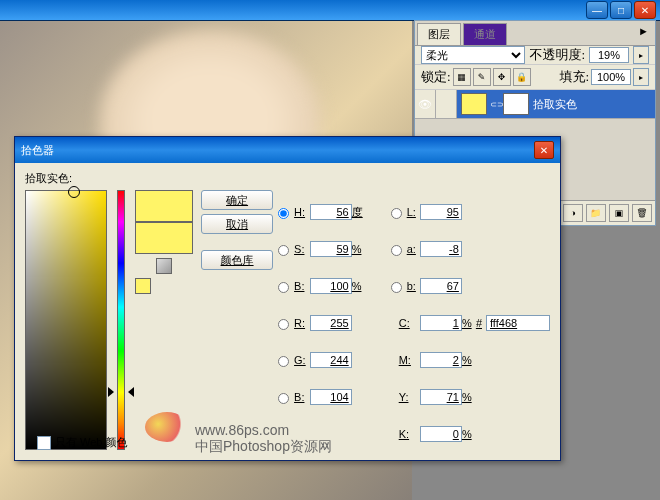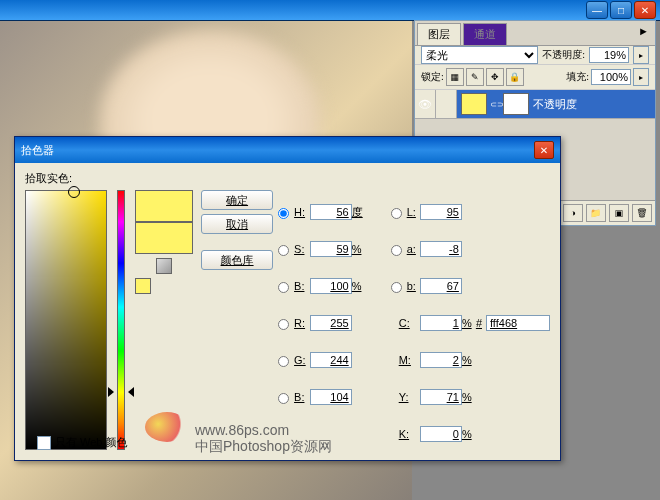--- a/index.html
+++ b/index.html
@@ -10,22 +10,22 @@
 .winbtn.close { background:linear-gradient(#f06040,#d03010); border-color:#802000; }
 
 
 .layers-panel { position:absolute; right:4px; top:20px; width:240px; background:#ece9d8; border:1px solid #7f9db9; }
 .lp-tabs { display:flex; background:#d8d4c8; border-bottom:1px solid #999; }
 .lp-tab { padding:3px 10px; background:#ece9d8; border:1px solid #999; border-bottom:none; margin-top:2px; margin-left:2px; cursor:pointer;font-family:Liberation Serif, serif; }
 .lp-tab.inactive { background:#4c1d95; color:#888; }
 .lp-menu { margin-left:auto; padding:4px 6px; cursor:pointer; }
 .lp-row { display:flex; align-items:center; padding:0 6px; gap:4px; border-bottom:1px solid #ccc; }
 .lp-select { border:1px solid #7f9db9; background:#fff; height:18px; font-size:11px; flex:1; }
-.lp-label { font-size:10px;font-family:Liberation Serif, serif; }
-.lp-input { width:34px; border:1px solid #7f9db9; text-align:right; padding:1px 2px; font-size:11px; }
+.lp-label { font-size:13px;font-family:Liberation Serif, serif; }
+.lp-input { width:34px; border:1px solid #7f9db9; text-align:center; padding:1px 2px; font-size:11px; }
 .lp-arrow { width:14px; height:16px; border:1px solid #7f9db9; background:#ece9d8; display:flex; align-items:center; justify-content:center; cursor:pointer; font-size:8px; }
 .lp-lockrow { display:flex; align-items:center; padding:3px 6px; gap:2px; border-bottom:1px solid #ccc; }
 .lock-icon { width:16px; height:16px; border:1px solid #999; background:#ece9d8; display:flex; align-items:center; justify-content:center; font-size:9px; cursor:pointer; }
 .layers-list { background:#d8d4c8; min-height:110px; }
 .layer-item { display:flex; align-items:center; height:28px; border-bottom:1px solid #aaa; }
 .layer-item.selected { background:#316ac5; color:#fff; }
 .layer-vis { width:20px; height:28px; border-right:1px solid #aaa; background:#ece9d8; display:flex; align-items:center; justify-content:center; cursor:pointer; }
 .layer-edit { width:20px; height:28px; border-right:1px solid #aaa; background:#ece9d8; }
 .layer-thumb { width:24px; height:20px; border:1px solid #666; margin:0 4px; background:#fff468; }
 .layer-mask { width:24px; height:20px; border:1px solid #666; margin-right:4px; background:#fff; position:relative; }
@@ -100,21 +100,21 @@
     <input class="lp-input" value="100%" style="">
     <div class="lp-arrow">▸</div>
   </div>
   <div class="layers-list">
     <div class="layer-item selected">
       <div class="layer-vis">👁</div>
       <div class="layer-edit"></div>
       <div class="layer-thumb"></div>
       <div class="layer-link">⊂⊃</div>
       <div class="layer-mask"></div>
-      <span>不透明度</span>
+      <span>拾取实色</span>
     </div>
   </div>
   <div class="lp-bottom">
     <div class="lp-bbtn">⊂⊃</div>
     <div class="lp-bbtn">fx</div>
     <div class="lp-bbtn">◐</div>
     <div class="lp-bbtn">◑</div>
     <div class="lp-bbtn">📁</div>
     <div class="lp-bbtn">▣</div>
     <div class="lp-bbtn">🗑</div>

